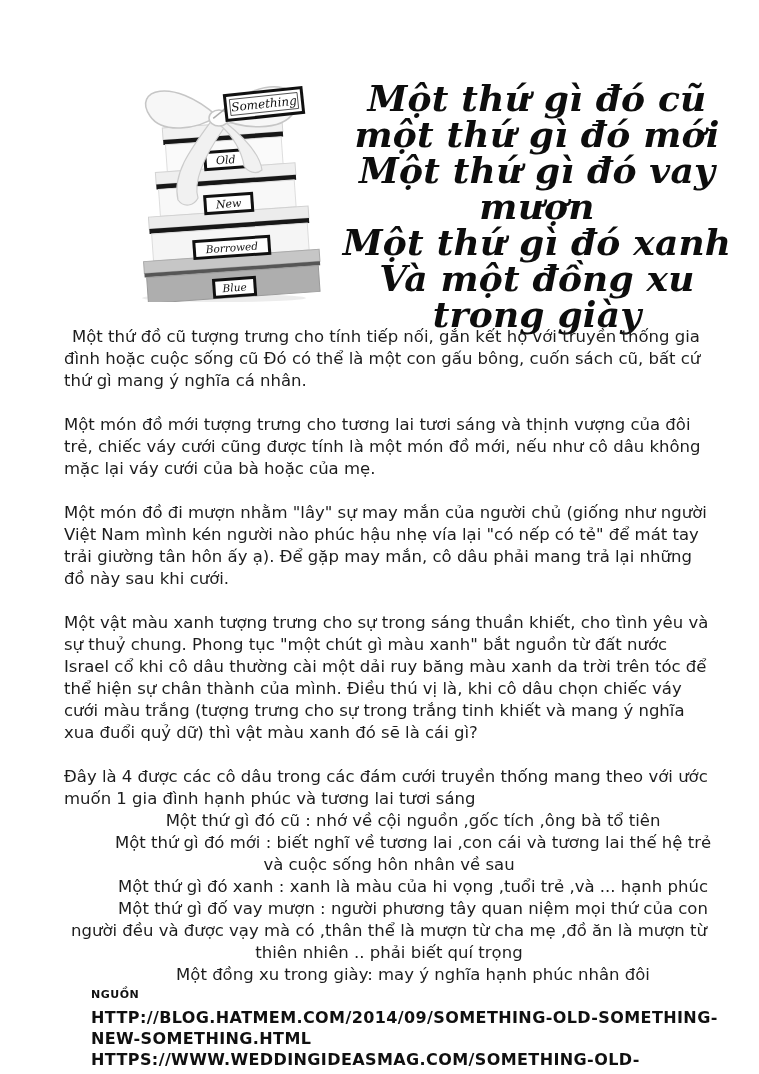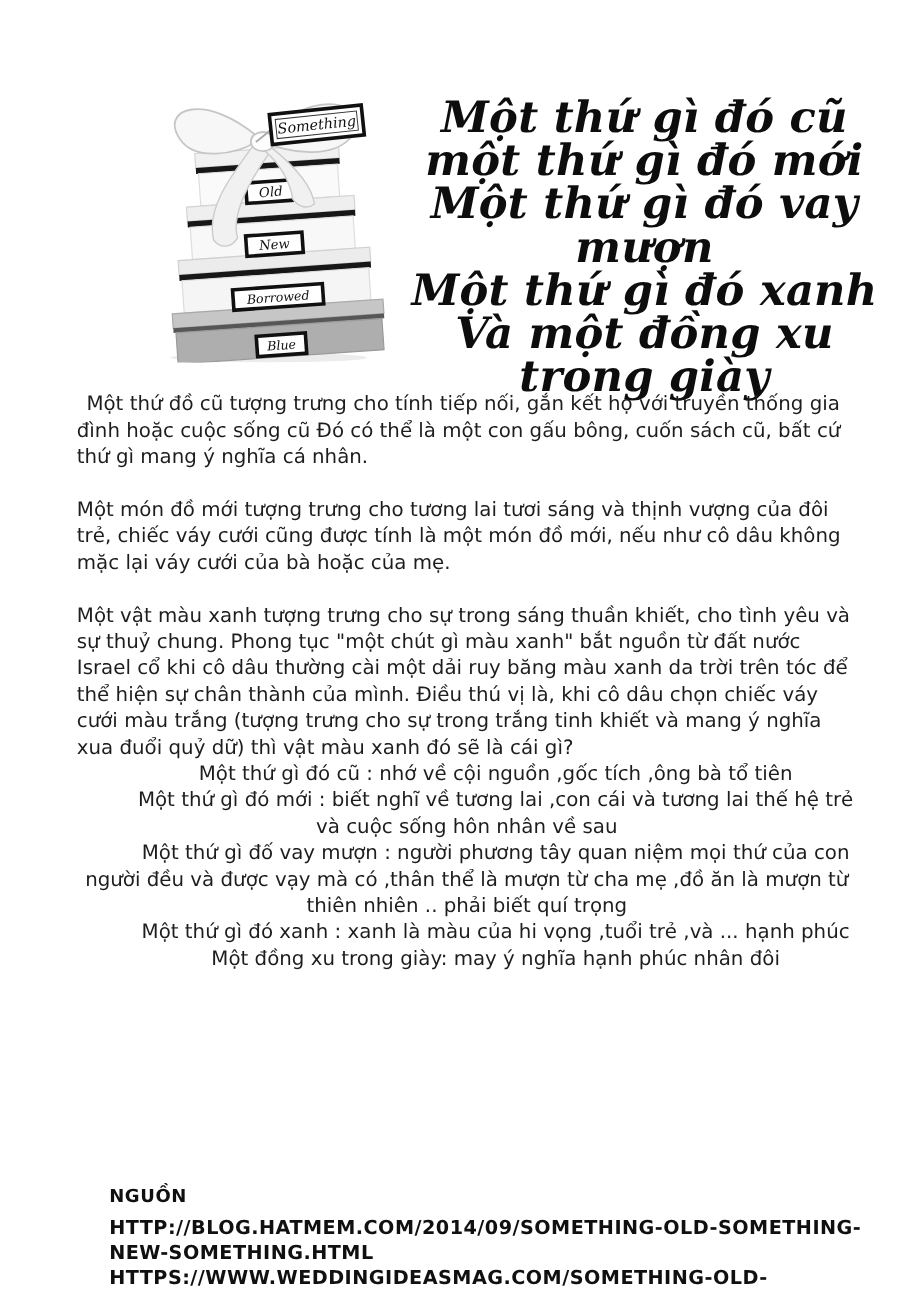--- a/index.html
+++ b/index.html
@@ -48,21 +48,21 @@
   .para.first-indent { text-indent: 8px; }
   .para.item { text-indent: 48px; text-align: center; }
   .sources {
     position: absolute;
     left: 91px;
     top: 988px;
     font-weight: bold;
     color: #101010;
   }
   .sources .label {
-    font-size: 15px;
+    font-size: 11px;
     letter-spacing: 0.5px;
     margin-bottom: 6px;
   }
   .sources .url {
     font-size: 16px;
     letter-spacing: 0.4px;
     line-height: 21px;
   }
   svg text.script-label {
     font-family: "DejaVu Serif", serif;
@@ -151,27 +151,29 @@
     <div>Một thứ gì đó cũ</div>
     <div>một thứ gì đó mới</div>
     <div>Một thứ gì đó vay mượn</div>
     <div>Một thứ gì đó xanh</div>
     <div>Và một đồng xu trong giày</div>
   </div>
 
   <main class="body-text">
     <p class="para first-indent">Một thứ đồ cũ tượng trưng cho tính tiếp nối, gắn kết họ với truyền thống gia đình hoặc cuộc sống cũ Đó có thể là một con gấu bông, cuốn sách cũ, bất cứ thứ gì mang ý nghĩa cá nhân.</p>
     <p class="para gap">Một món đồ mới tượng trưng cho tương lai tươi sáng và thịnh vượng của đôi trẻ, chiếc váy cưới cũng được tính là một món đồ mới, nếu như cô dâu không mặc lại váy cưới của bà hoặc của mẹ.</p>
+    <p class="para gap">Một món đồ đi mượn nhằm "lây" sự may mắn của người chủ (giống như người Việt Nam mình kén người nào phúc hậu nhẹ vía lại "có nếp có tẻ" để mát tay trải giường tân hôn ấy ạ). Để gặp may mắn, cô dâu phải mang trả lại những đồ này sau khi cưới.</p>
     <p class="para gap">Một vật màu xanh tượng trưng cho sự trong sáng thuần khiết, cho tình yêu và sự thuỷ chung. Phong tục "một chút gì màu xanh" bắt nguồn từ đất nước Israel cổ khi cô dâu thường cài một dải ruy băng màu xanh da trời trên tóc để thể hiện sự chân thành của mình. Điều thú vị là, khi cô dâu chọn chiếc váy cưới màu trắng (tượng trưng cho sự trong trắng tinh khiết và mang ý nghĩa xua đuổi quỷ dữ) thì vật màu xanh đó sẽ là cái gì?</p>
 
     <section>
+      <p class="para gap">Đây là 4 được các cô dâu trong các đám cưới truyền thống mang theo với ước muốn 1 gia đình hạnh phúc và tương lai tươi sáng</p>
       <p class="para item">Một thứ gì đó cũ : nhớ về cội nguồn ,gốc tích ,ông bà tổ tiên</p>
       <p class="para item">Một thứ gì đó mới : biết nghĩ về tương lai ,con cái và tương lai thế hệ trẻ và cuộc sống hôn nhân về sau</p>
+      <p class="para item">Một thứ gì đó xanh : xanh là màu của hi vọng ,tuổi trẻ ,và ... hạnh phúc</p>
       <p class="para item">Một thứ gì đố vay mượn : người phương tây quan niệm mọi thứ của con người đều và được vạy mà có ,thân thể là mượn từ cha mẹ ,đồ ăn là mượn từ thiên nhiên .. phải biết quí trọng</p>
-      <p class="para item">Một thứ gì đó xanh : xanh là màu của hi vọng ,tuổi trẻ ,và ... hạnh phúc</p>
       <p class="para item">Một đồng xu trong giày: may ý nghĩa hạnh phúc nhân đôi</p>
     </section>
   </main>
 
   <footer class="sources">
     <div class="label">NGUỒN</div>
     <div class="url">HTTP://BLOG.HATMEM.COM/2014/09/SOMETHING-OLD-SOMETHING-NEW-SOMETHING.HTML</div>
     <div class="url">HTTPS://WWW.WEDDINGIDEASMAG.COM/SOMETHING-OLD-SOMETHING-NEW-TRADITIONS/</div>
   </footer>
 

